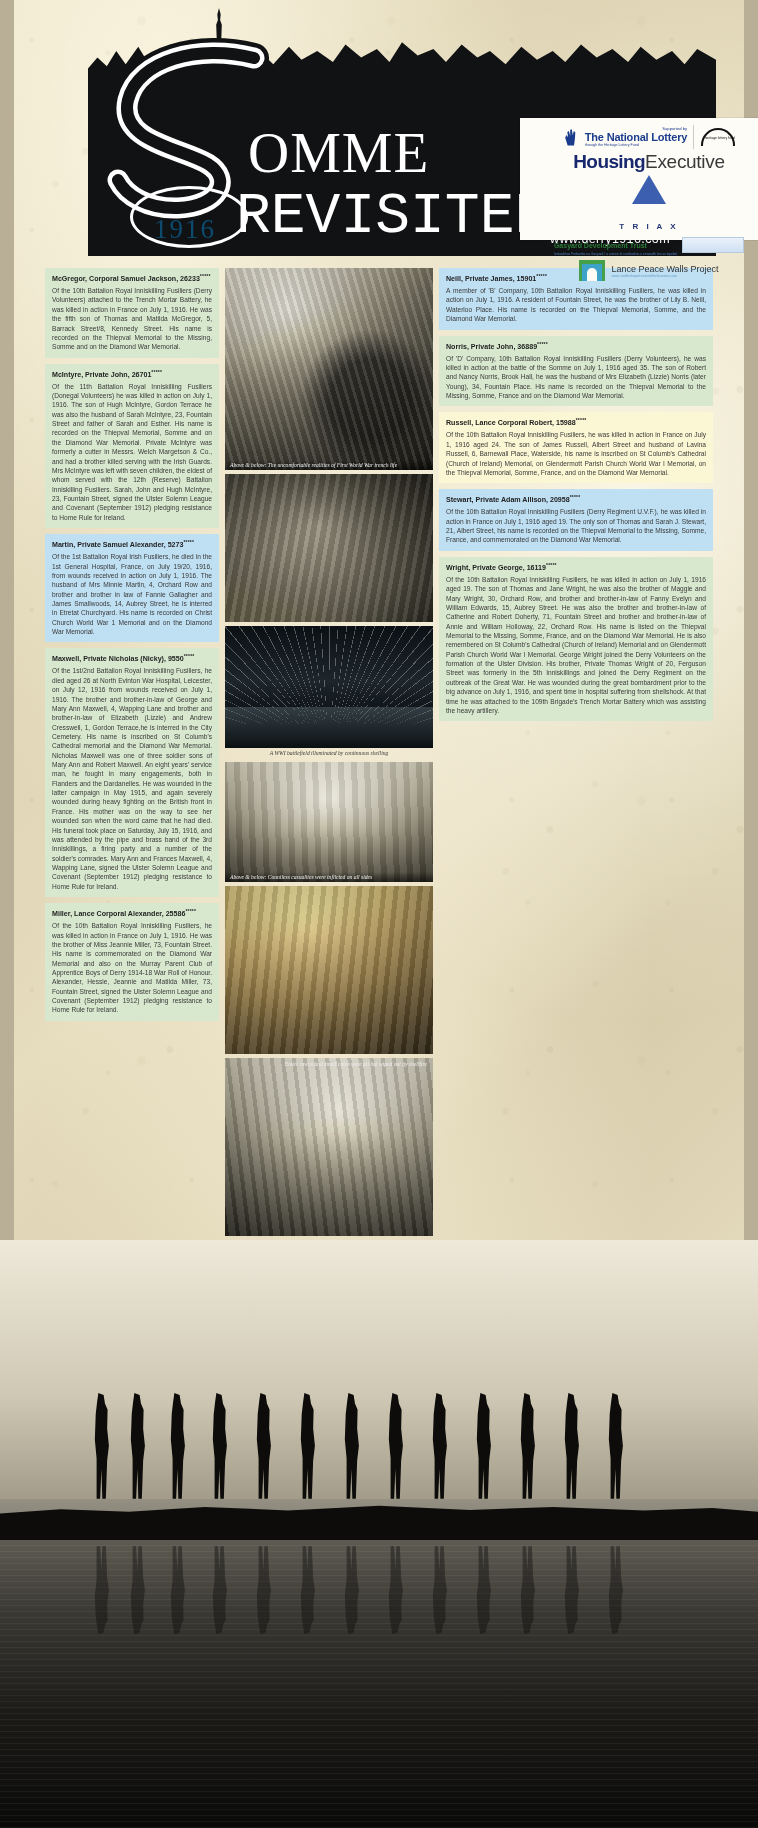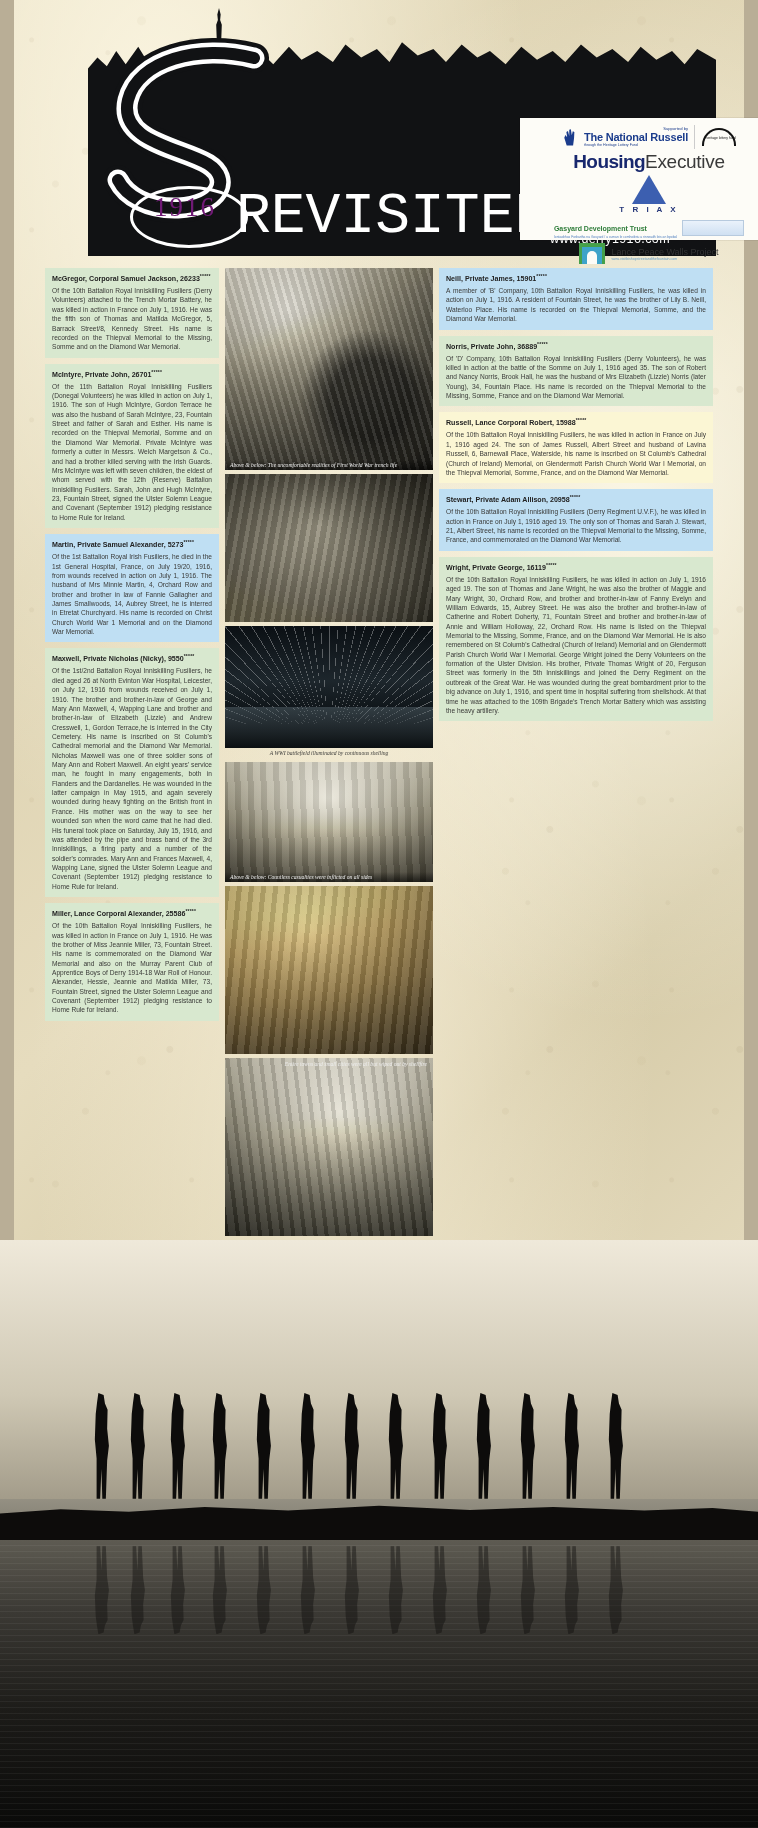--- a/index.html
+++ b/index.html
@@ -73,23 +73,23 @@
   }
   .word-revisited {
     position:absolute;
     left:178px; top:176px;
     font-family:Liberation Mono, monospace;
     font-size:58px; letter-spacing:0px; color:#ffffff;
     z-index:6; font-weight:400;
   }
   .year-1916 {
     position:absolute;
-    left:96px; top:184px;
+    left:96px; top:206px;
     font-family:"Liberation Serif", serif;
-    font-size:27px; color:#701a75; letter-spacing:2px;
+    font-size:27px; color:#0c4a6e; letter-spacing:2px;
     z-index:7;
   }
   .year-ring {
     position:absolute; left:72px; top:178px; width:118px; height:62px;
     border:3px solid #fff; border-radius:50%;
     z-index:6;
   }
   .website {
     position:absolute; right:46px; bottom:10px;
     color:#ffffff; font-size:12.5px; letter-spacing:.4px;
@@ -127,21 +127,21 @@
   }
   .sp-hlf-txt { position:absolute; left:2px; top:6px; font-size:3.4px; color:#121212; width:30px; text-align:center;}
   .sp-he { padding:2px 0 1px; }
   .sp-he b { font-size:19px; color:#18286e; font-weight:bold; letter-spacing:-.6px;}
   .sp-he span { font-size:19px; color:#3a3a3a; font-weight:400; letter-spacing:-.3px;}
   .sp-triax { flex-direction:column; padding:1px 0; }
   .sp-tri {
     width:0;height:0;border-left:17px solid transparent;border-right:17px solid transparent;
     border-bottom:29px solid #3c5fb0;
   }
-  .sp-triax-t { font-size:8px; letter-spacing:3px; color:#27387a; font-weight:bold; margin-top:1px;}
+  .sp-triax-t { font-size:8px; letter-spacing:3px; color:#27387a; font-weight:bold; margin-top:18px;}
   .sp-gas { gap:5px; padding:2px 0; }
   .sp-gas-txt b { font-size:7px; color:#2f7d3a; }
   .sp-gas-txt i { display:block; font-size:3.3px; color:#4e7ebf; font-style:normal; line-height:1.25;}
   .sp-gas-img { width:62px; height:16px; background:linear-gradient(#eaf2fb,#cfe0f2); border:1px solid #b7cade;}
   .sp-dpw { gap:6px; padding-top:2px; }
   .sp-dpw-logo { width:26px; height:21px; background:#46a04a; position:relative;}
   .sp-dpw-logo::before{content:"";position:absolute;left:3px;top:4px;width:20px;height:17px;background:#3ea3c9;}
   .sp-dpw-logo::after{content:"";position:absolute;left:8px;top:8px;width:10px;height:13px;background:#fdfcf7;border-radius:5px 5px 0 0;}
   .sp-dpw-t { font-size:9px; color:#333; }
   .sp-dpw-u { font-size:3.6px; color:#6aa0c8; }
@@ -317,29 +317,30 @@
 
   <svg class="bigS-ring" viewBox="0 0 180 190">
     <path d="M150 20 C 95 6, 34 22, 24 62 C 14 104, 78 110, 104 126 C 128 141, 116 168, 74 170 C 44 171, 22 158, 14 142" fill="none" stroke="#111214" stroke-width="30" stroke-linecap="round"></path>
     <path d="M150 20 C 95 6, 34 22, 24 62 C 14 104, 78 110, 104 126 C 128 141, 116 168, 74 170 C 44 171, 22 158, 14 142" fill="none" stroke="#ffffff" stroke-width="21" stroke-linecap="round"></path>
     <path d="M150 20 C 95 6, 34 22, 24 62 C 14 104, 78 110, 104 126 C 128 141, 116 168, 74 170 C 44 171, 22 158, 14 142" fill="none" stroke="#111214" stroke-width="12" stroke-linecap="round"></path>
   </svg>
 
   <div class="year-ring"></div>
   <div class="year-1916">1916</div>
 
+  <div class="word-somme">OMME</div>
   <div class="word-revisited">REVISITED</div>
   <div class="website">www.derry1916.com</div>
 
   <div class="sponsors">
     <div class="sp-row sp-lottery">
       <div class="sp-fingers"></div>
       <div>
         <div class="sp-supported">Supported by</div>
-        <div class="sp-lot-name">The National Russell</div>
+        <div class="sp-lot-name">The National Lottery</div>
         <div class="sp-lot-sub">through the Heritage Lottery Fund</div>
       </div>
       <div class="sp-hlf">
         <div class="sp-hlf-arc">
           <span class="sp-hlf-txt">heritage lottery fund</span>
         </div>
       </div>
     </div>
     <div class="sp-row sp-he">
       <b>Housing</b>

